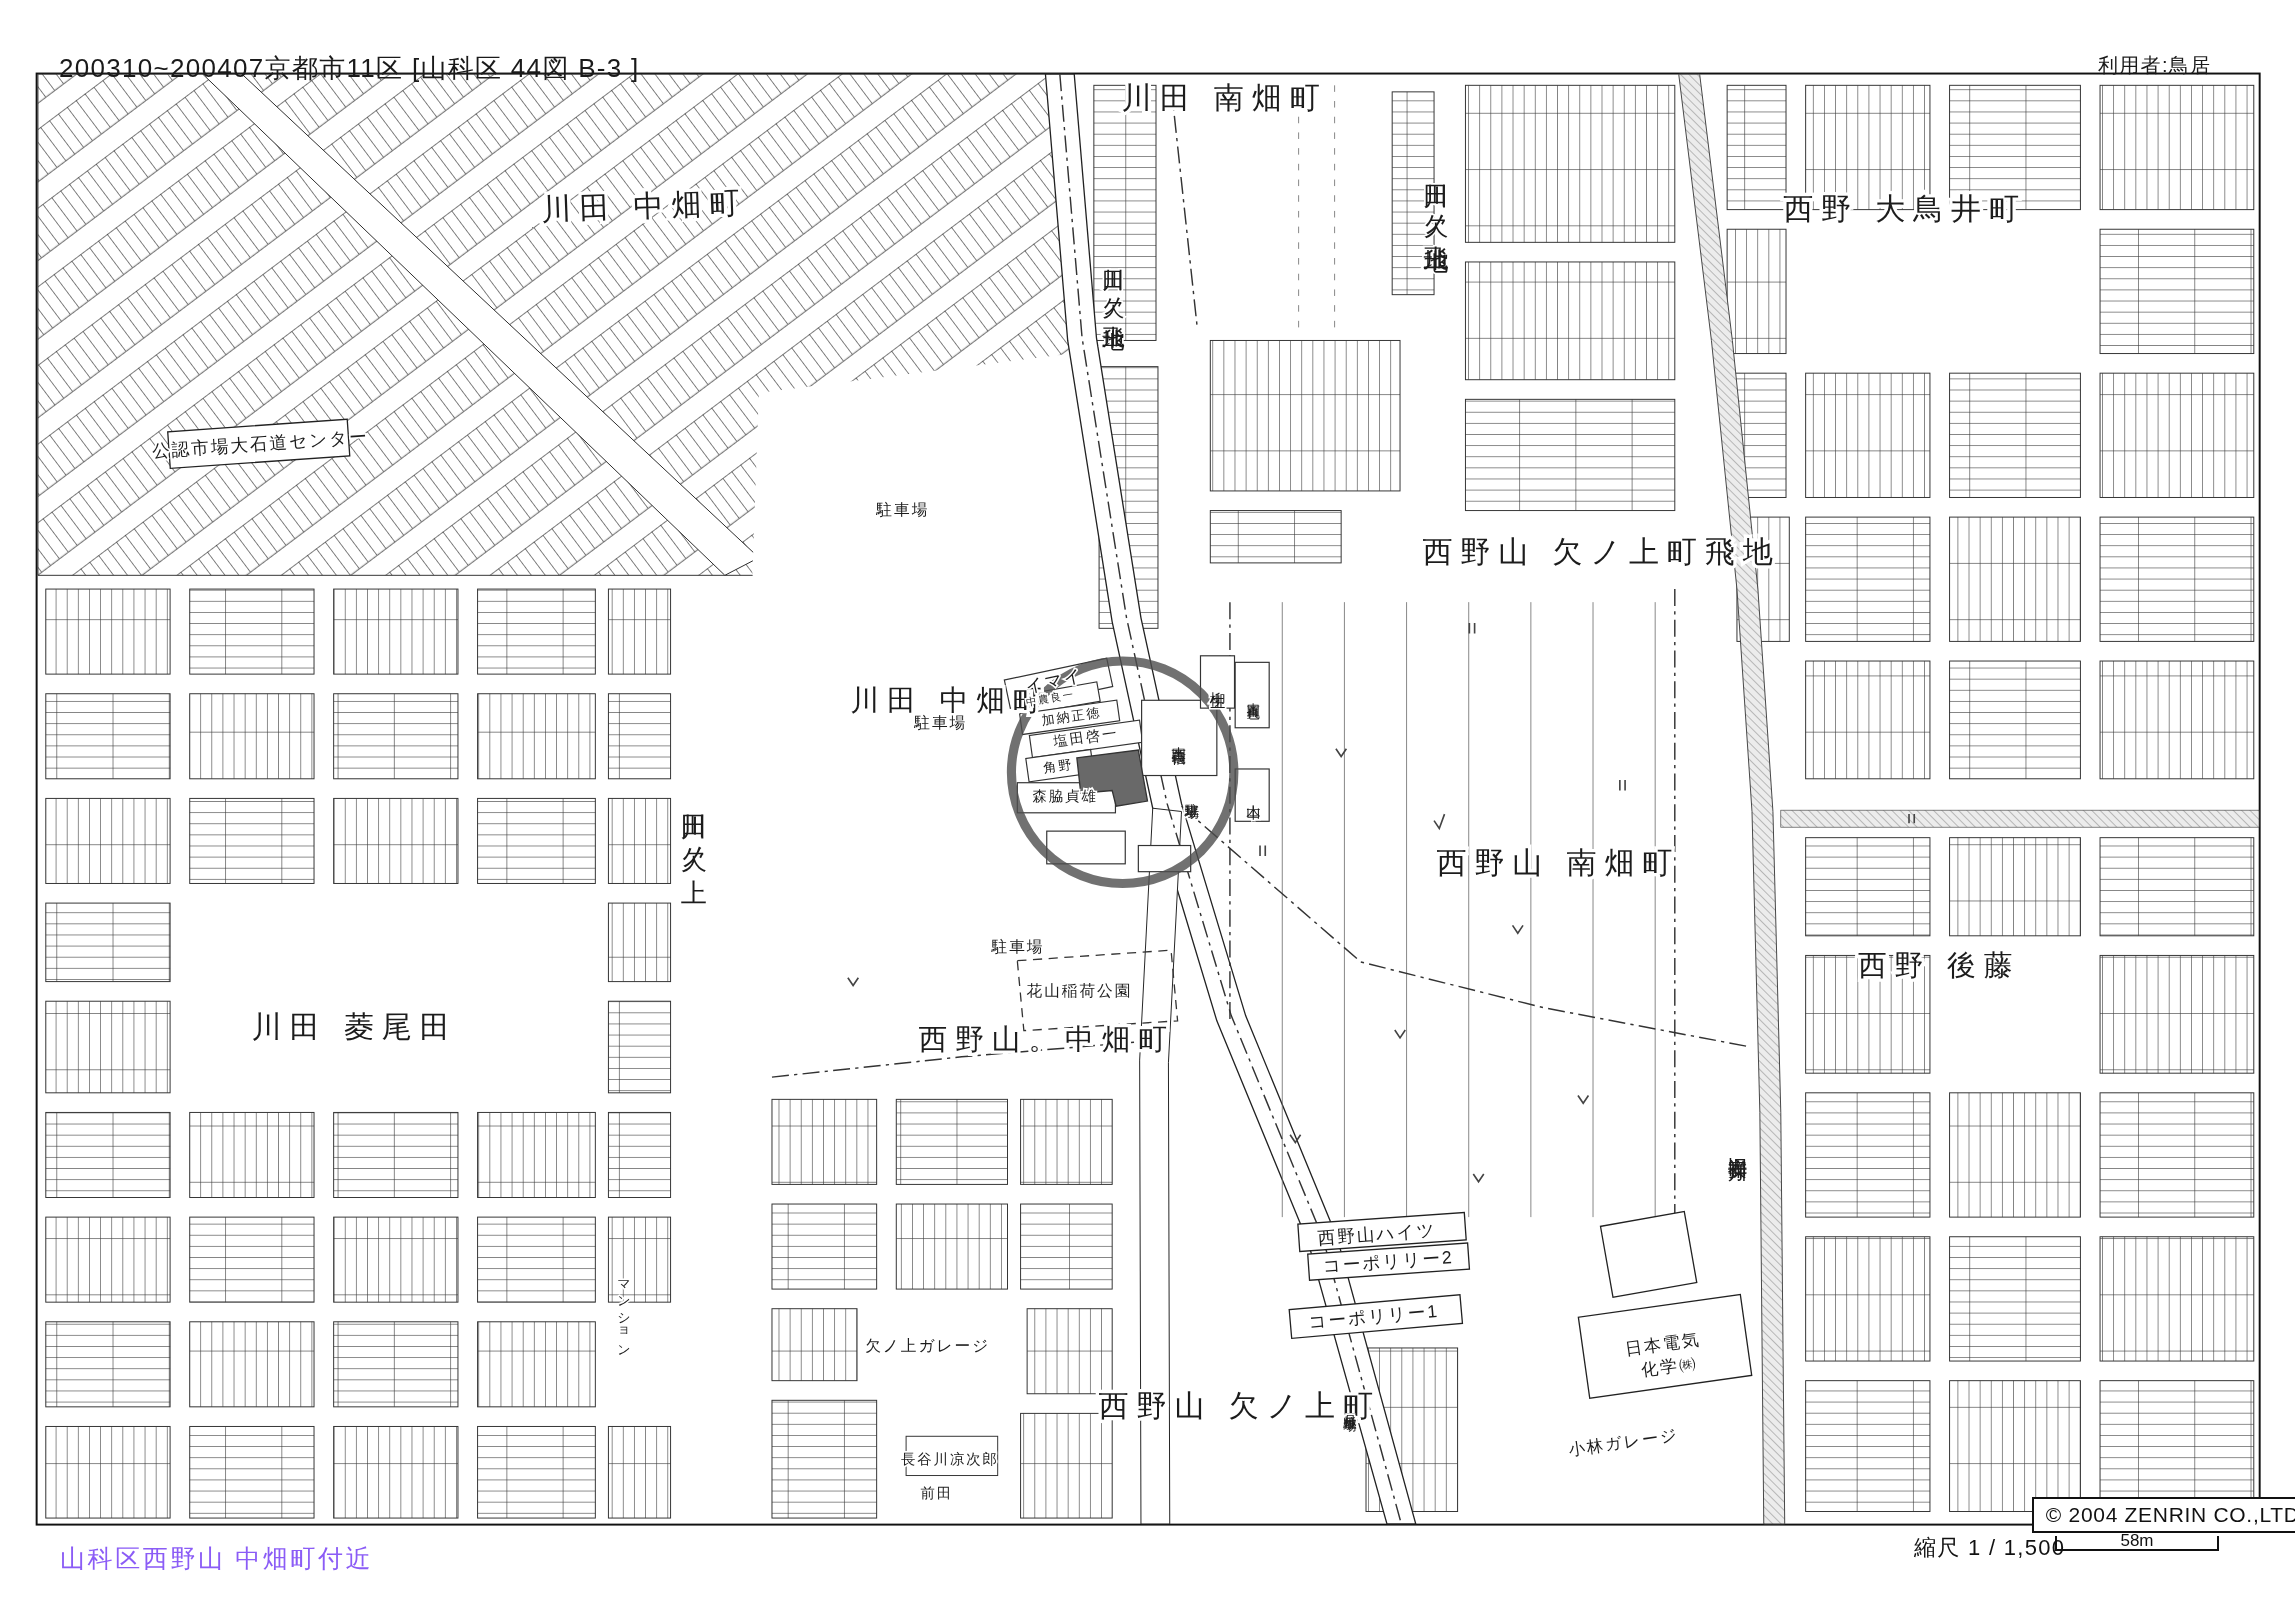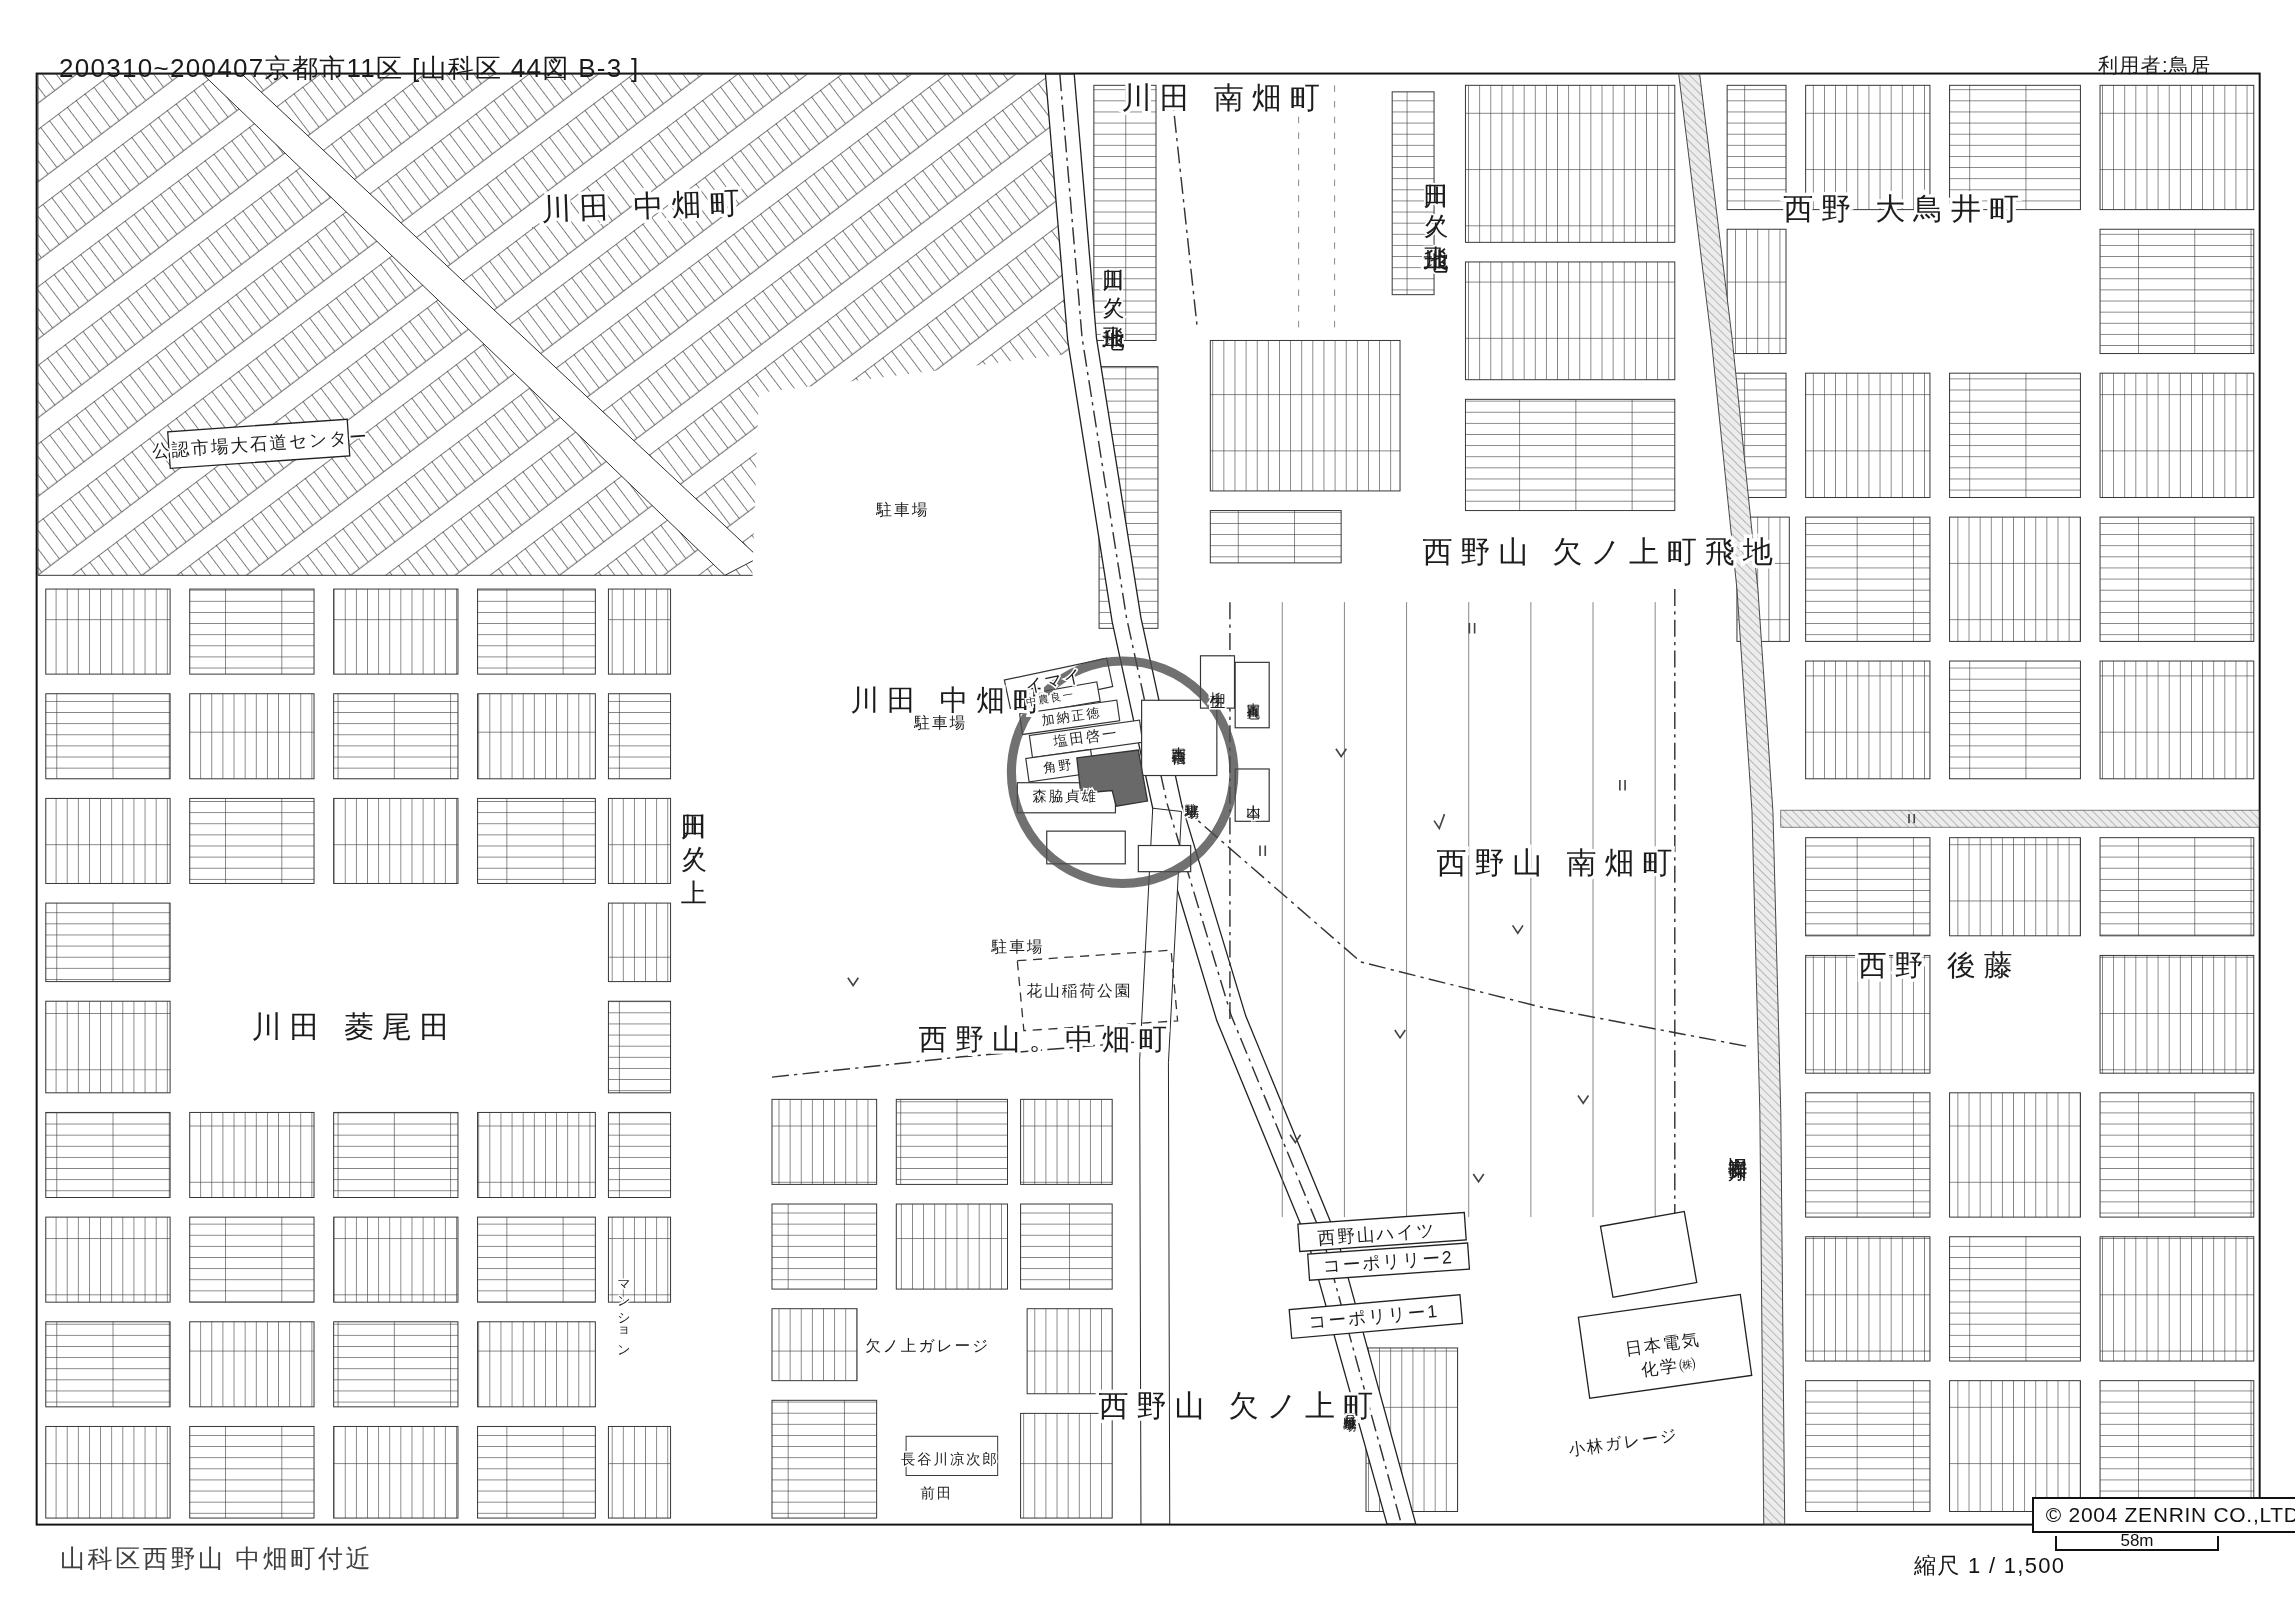--- a/index.html
+++ b/index.html
@@ -1,23 +1,23 @@
 <!DOCTYPE html>
 <html style="font-size:10.5px"><head>
 <meta charset="utf-8">
 <style>
   html,body{margin:0;padding:0;background:#fff;}
   body{width:2295px;height:1623px;position:relative;overflow:hidden;
        font-family:"Liberation Sans",sans-serif;color:#111;}
   .abs{position:absolute;}
   .hdr{font-size:26px;letter-spacing:1.3px;color:#1a1a1a;white-space:nowrap;}
-  .ftr{font-size:25px;letter-spacing:2.6px;color:#404040;white-space:nowrap;}
+  .ftr{font-size:25px;letter-spacing:2.6px;color:#8b5cf6;white-space:nowrap;}
   #copyright-box{border:2.6px solid #111;background:#fff;padding:3.9px 11.8px;
        font-size:21px;letter-spacing:0.7px;white-space:nowrap;}
-  #scale-text{font-size:22px;letter-spacing:1.3px;white-space:nowrap;margin-top:18px;}
+  #scale-text{font-size:22px;letter-spacing:1.3px;white-space:nowrap;}
   #scale-bar{width:160px;height:13px;border-left:2.6px solid #111;
        border-right:2.6px solid #111;border-bottom:2.6px solid #111;
        text-align:center;}
   #scale-bar span{font-size:17px;position:relative;top:-5.2px;}
   svg{position:absolute;left:0;top:0;}
   .maplabel{fill:#1c1c1c;stroke:#ffffff;stroke-width:5px;paint-order:stroke;
        text-anchor:middle;dominant-baseline:middle;letter-spacing:3px;
        font-family:"Liberation Sans",sans-serif;}
   .maplabel.big{stroke-width:10px;letter-spacing:12px;}
   .maplabel.vert{writing-mode:vertical-rl;text-orientation:upright;letter-spacing:2px;}

